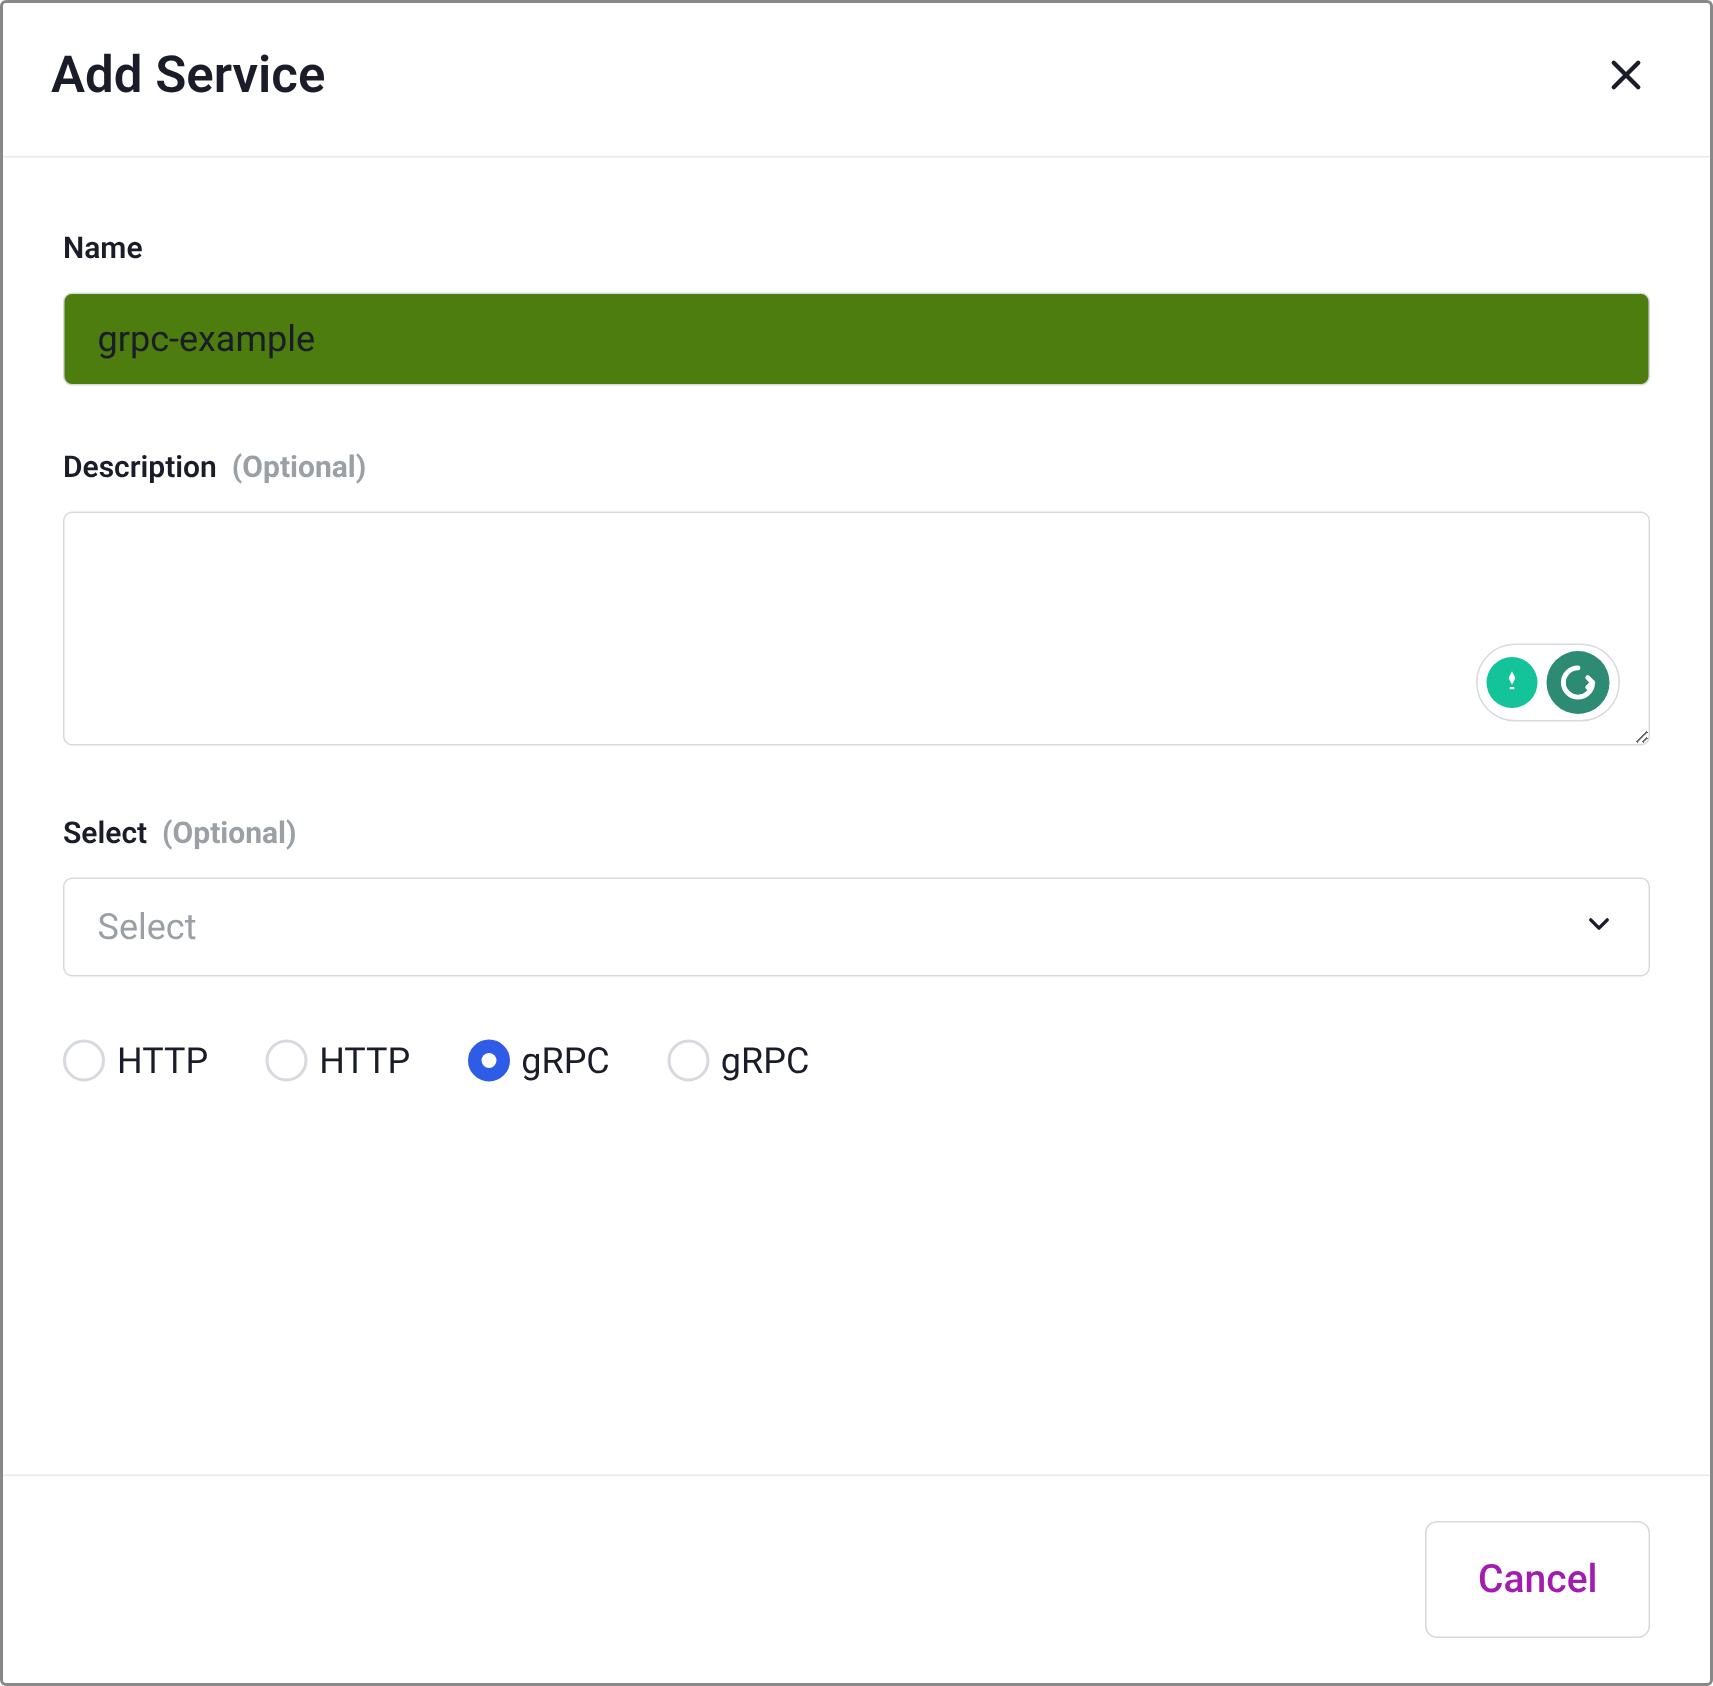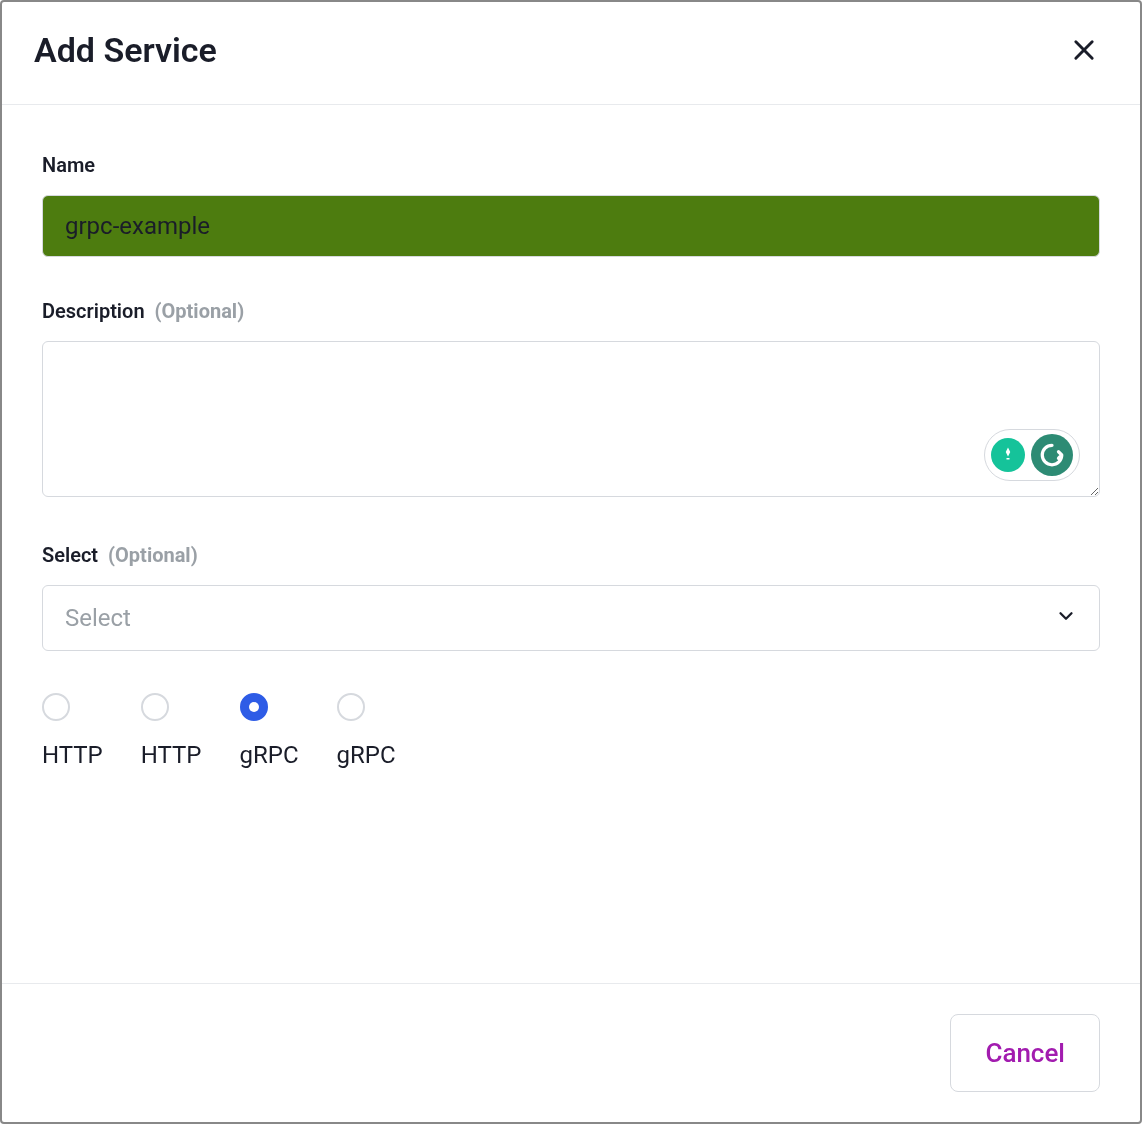--- a/index.html
+++ b/index.html
@@ -180,24 +180,23 @@
       stroke-width: 2.5;
       fill: none;
     }
     .radio-group {
       display: flex;
       gap: 38px;
       margin-top: 20px;
     }
     .radio-item {
       display: flex;
-      align-items: flex-start;
-      gap: 20px;
+      align-items: center;
+      gap: 8px;
       cursor: pointer;
-      flex-direction: column;
     }
     .radio-circle {
       width: 28px;
       height: 28px;
       border: 2px solid #d6d9de;
       border-radius: 50%;
       display: flex;
       align-items: center;
       justify-content: center;
       background: #fff;

